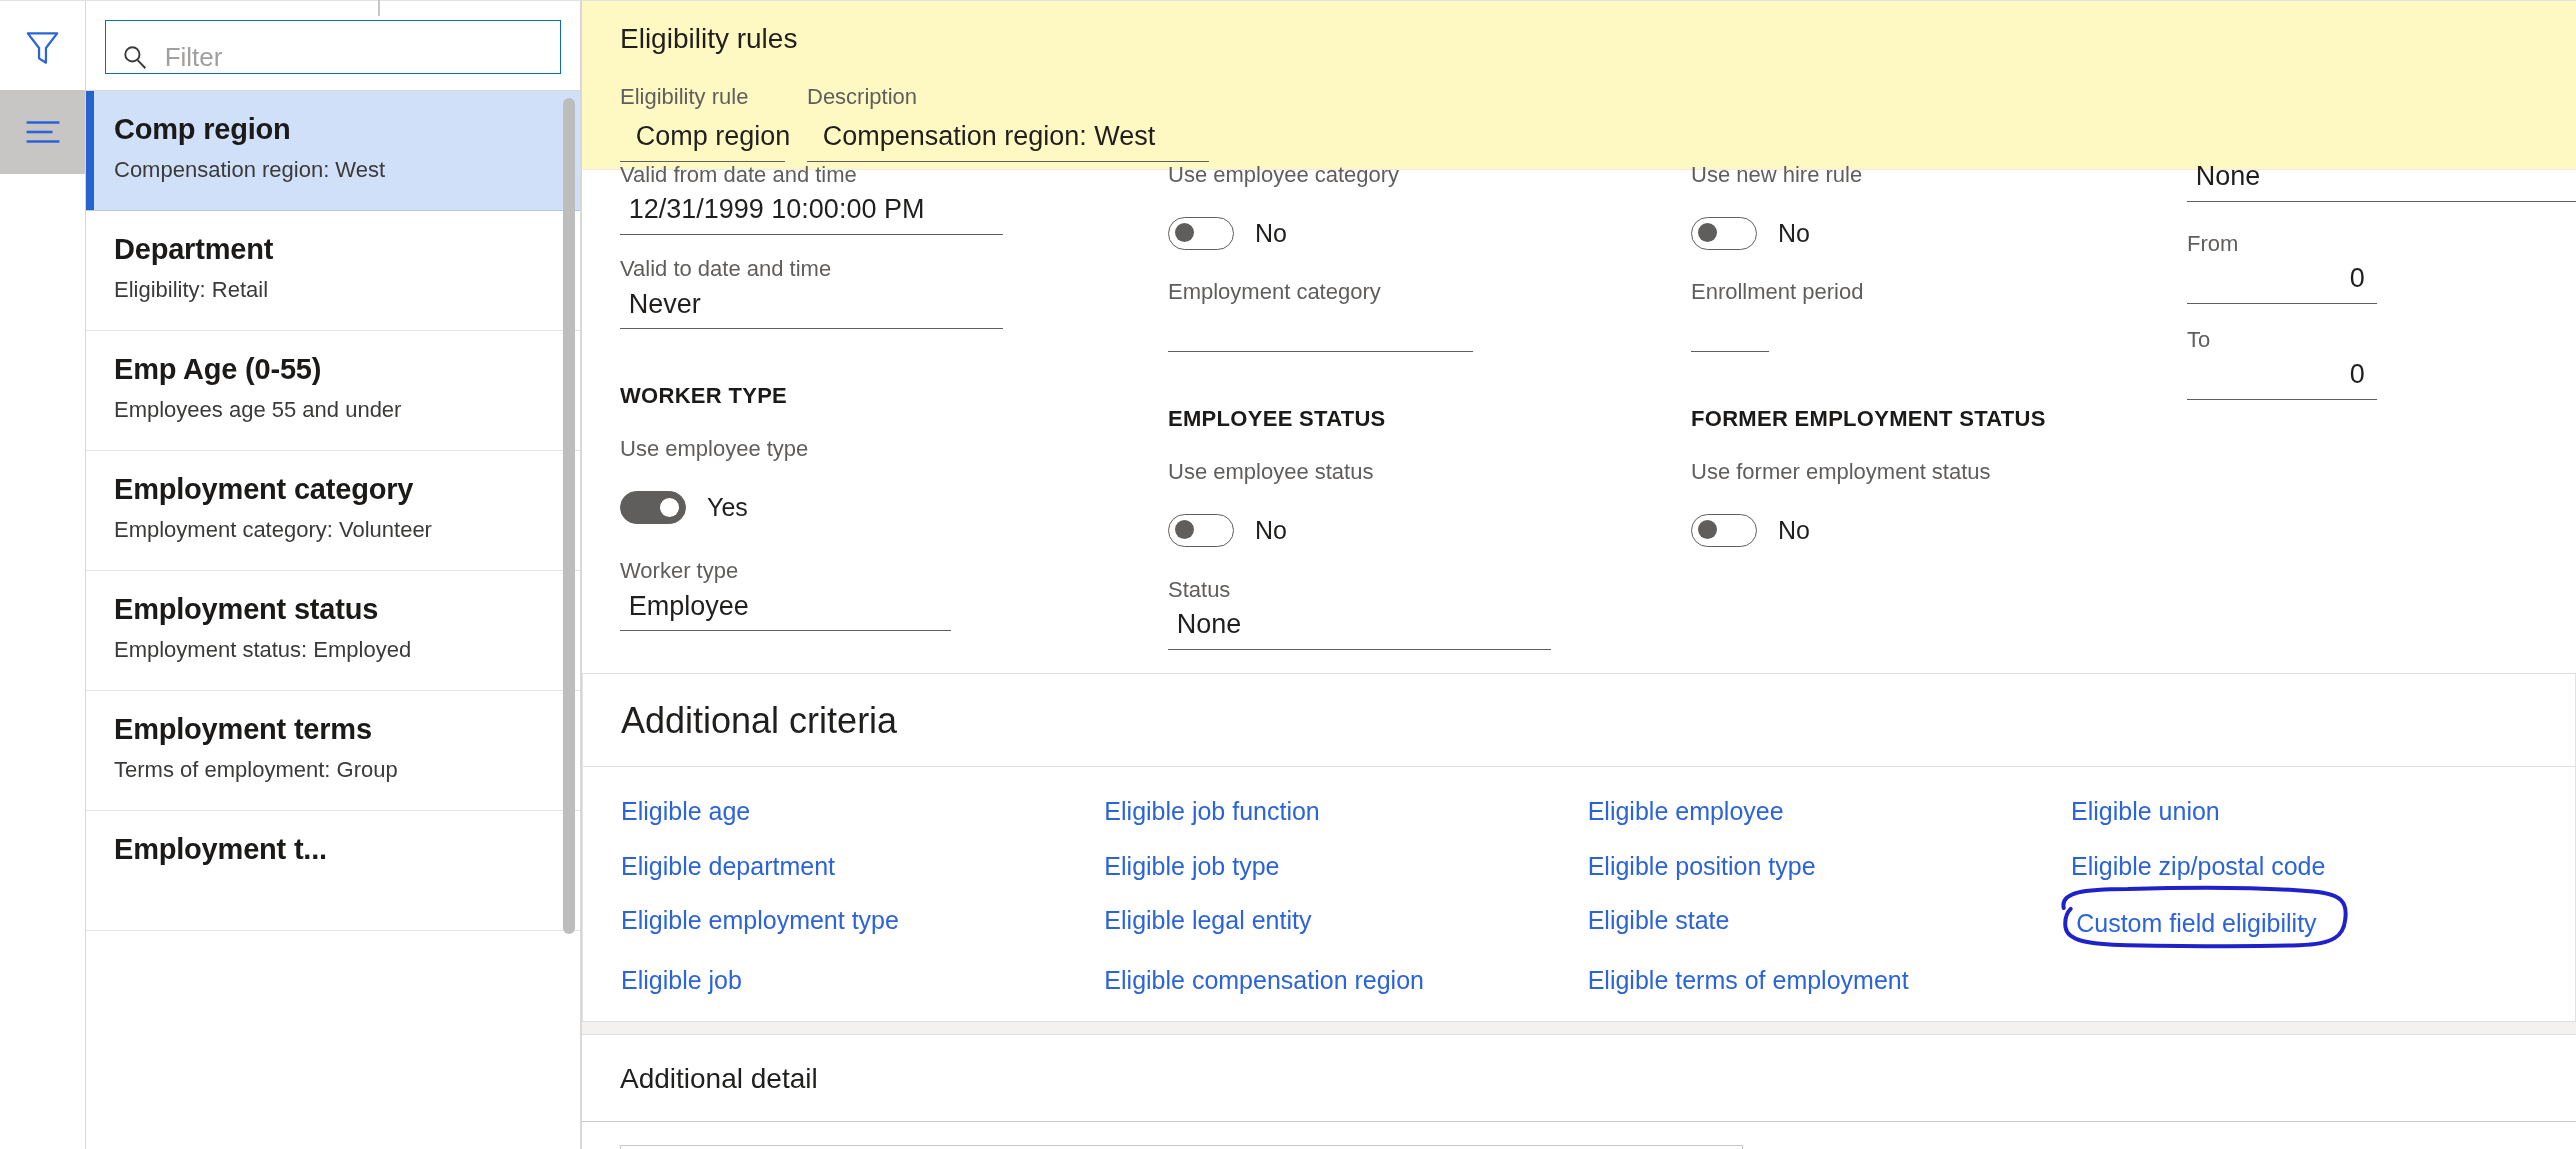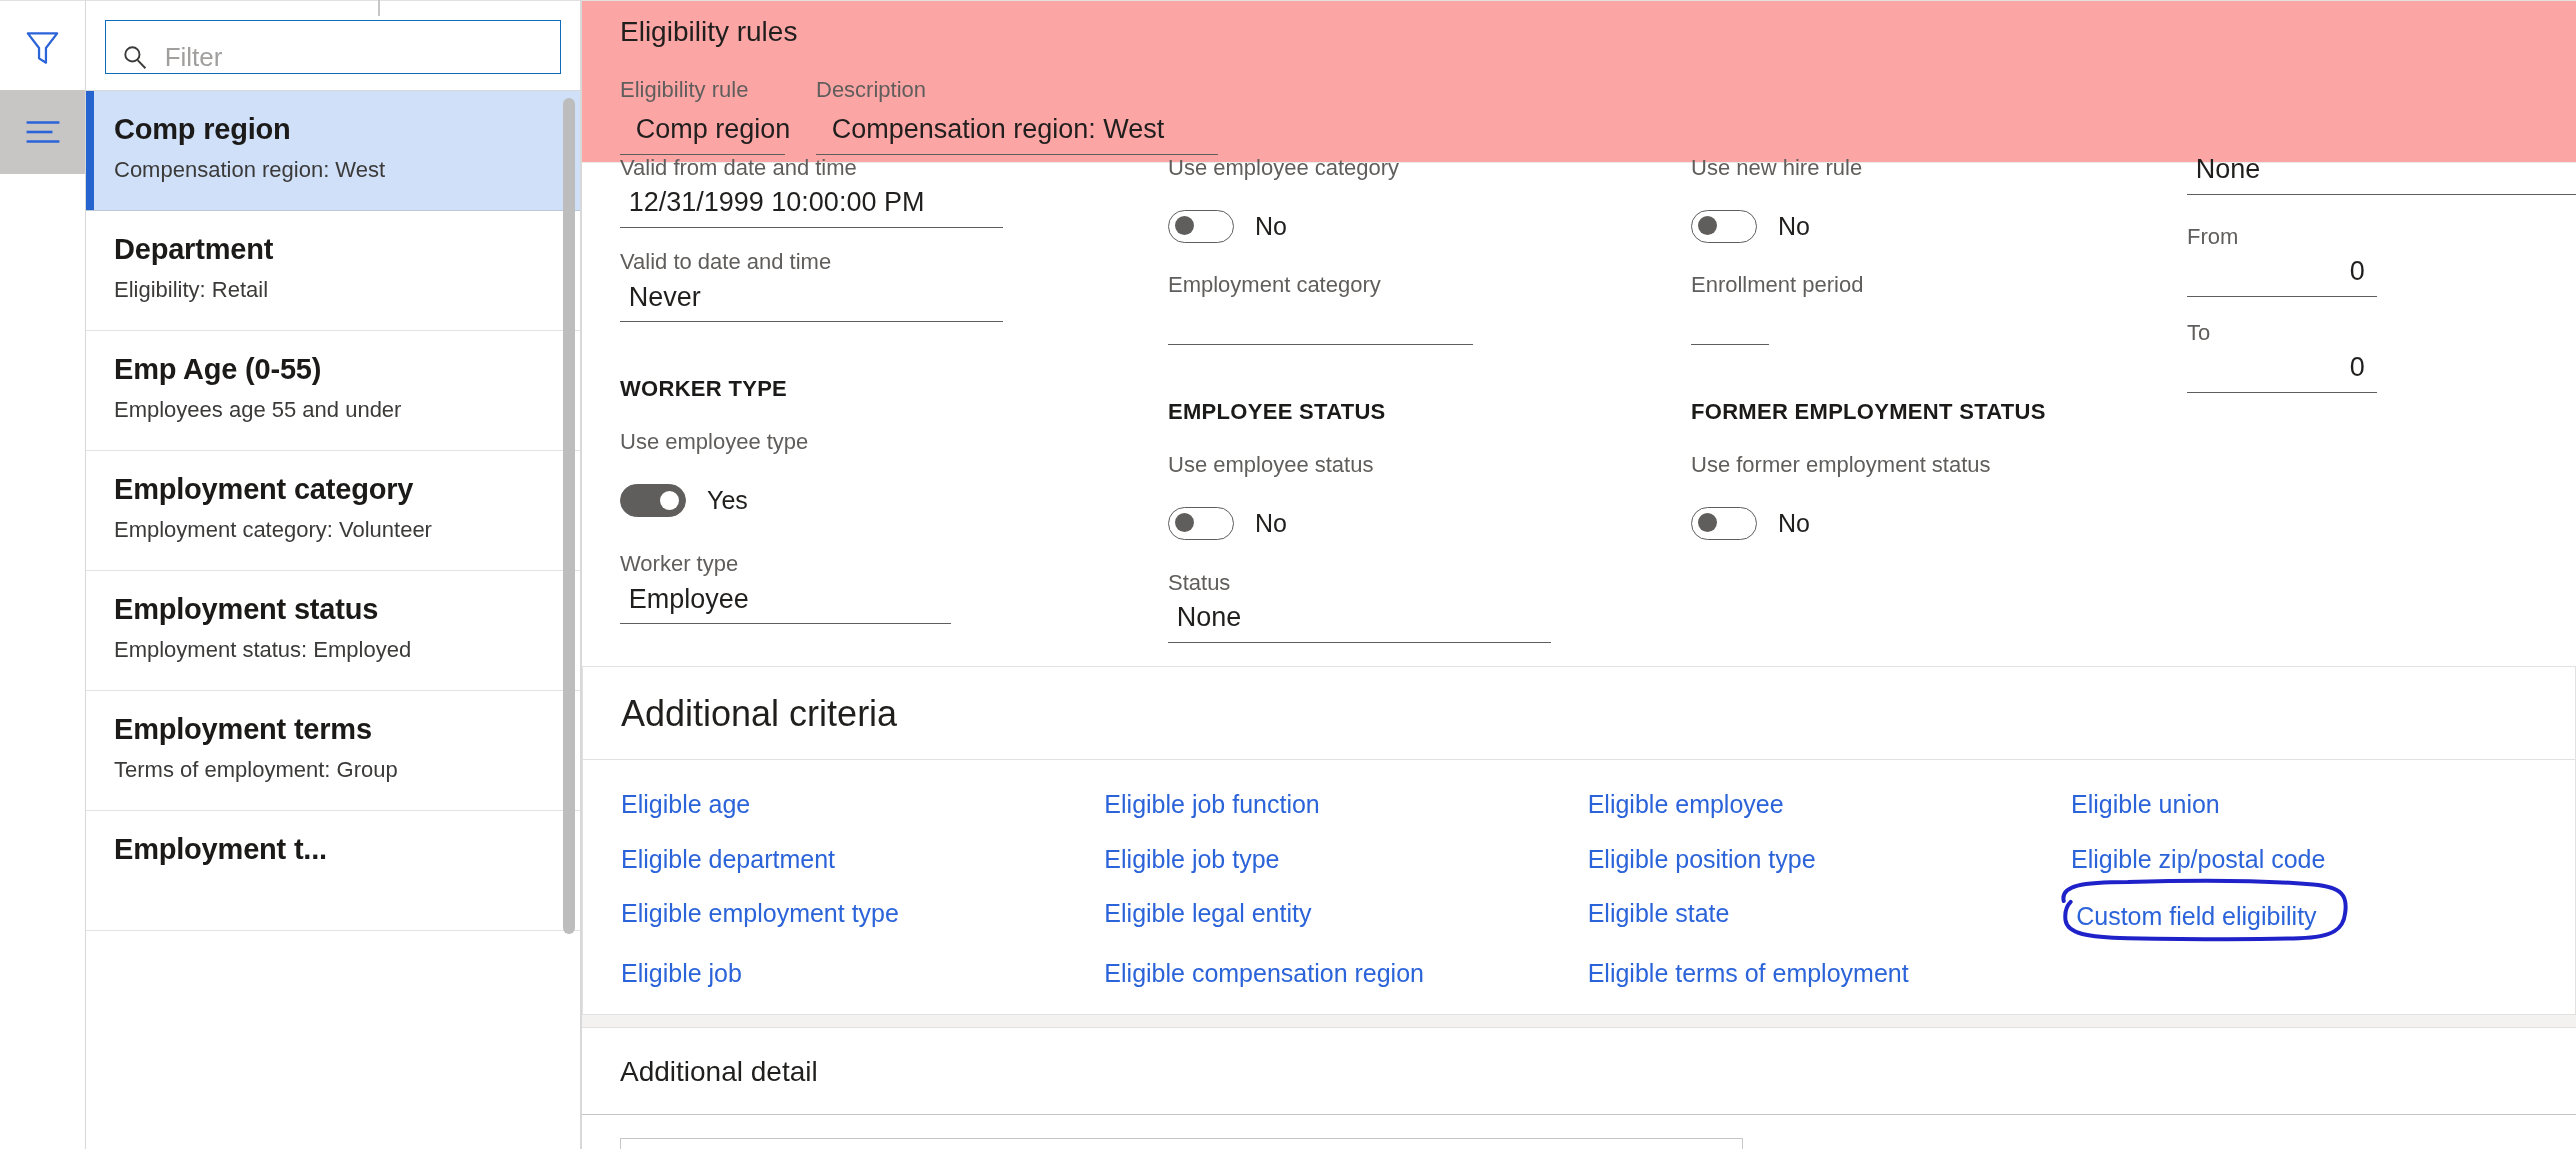--- a/index.html
+++ b/index.html
@@ -126,32 +126,32 @@
     flex: 1 1 auto;
     min-width: 0;
     background: #ffffff;
     border-top: 1.7px solid #e1e1e1;
     border-left: 0.9px solid #d8d8d8;
     position: relative;
     overflow: hidden;
   }
 
   .pagehead {
-    background: #fca5a5;
-    padding: 16px 38px 7px 38px;
+    background: #fef9c3;
+    padding: 23px 38px 7px 38px;
     border-bottom: 0.9px solid #edebe9;
   }
   .pagehead-title {
     font-size: 28px;
     color: #201f1e;
     line-height: 1.1;
   }
   .head-fields {
     display: flex;
-    gap: 31px;
+    gap: 22px;
     margin-top: 30px;
   }
   .hf { }
   .hf-label {
     font-size: 22px;
     color: #605e5c;
     line-height: 1.1;
     margin-bottom: 12.2px;
   }
   .hf-value {

